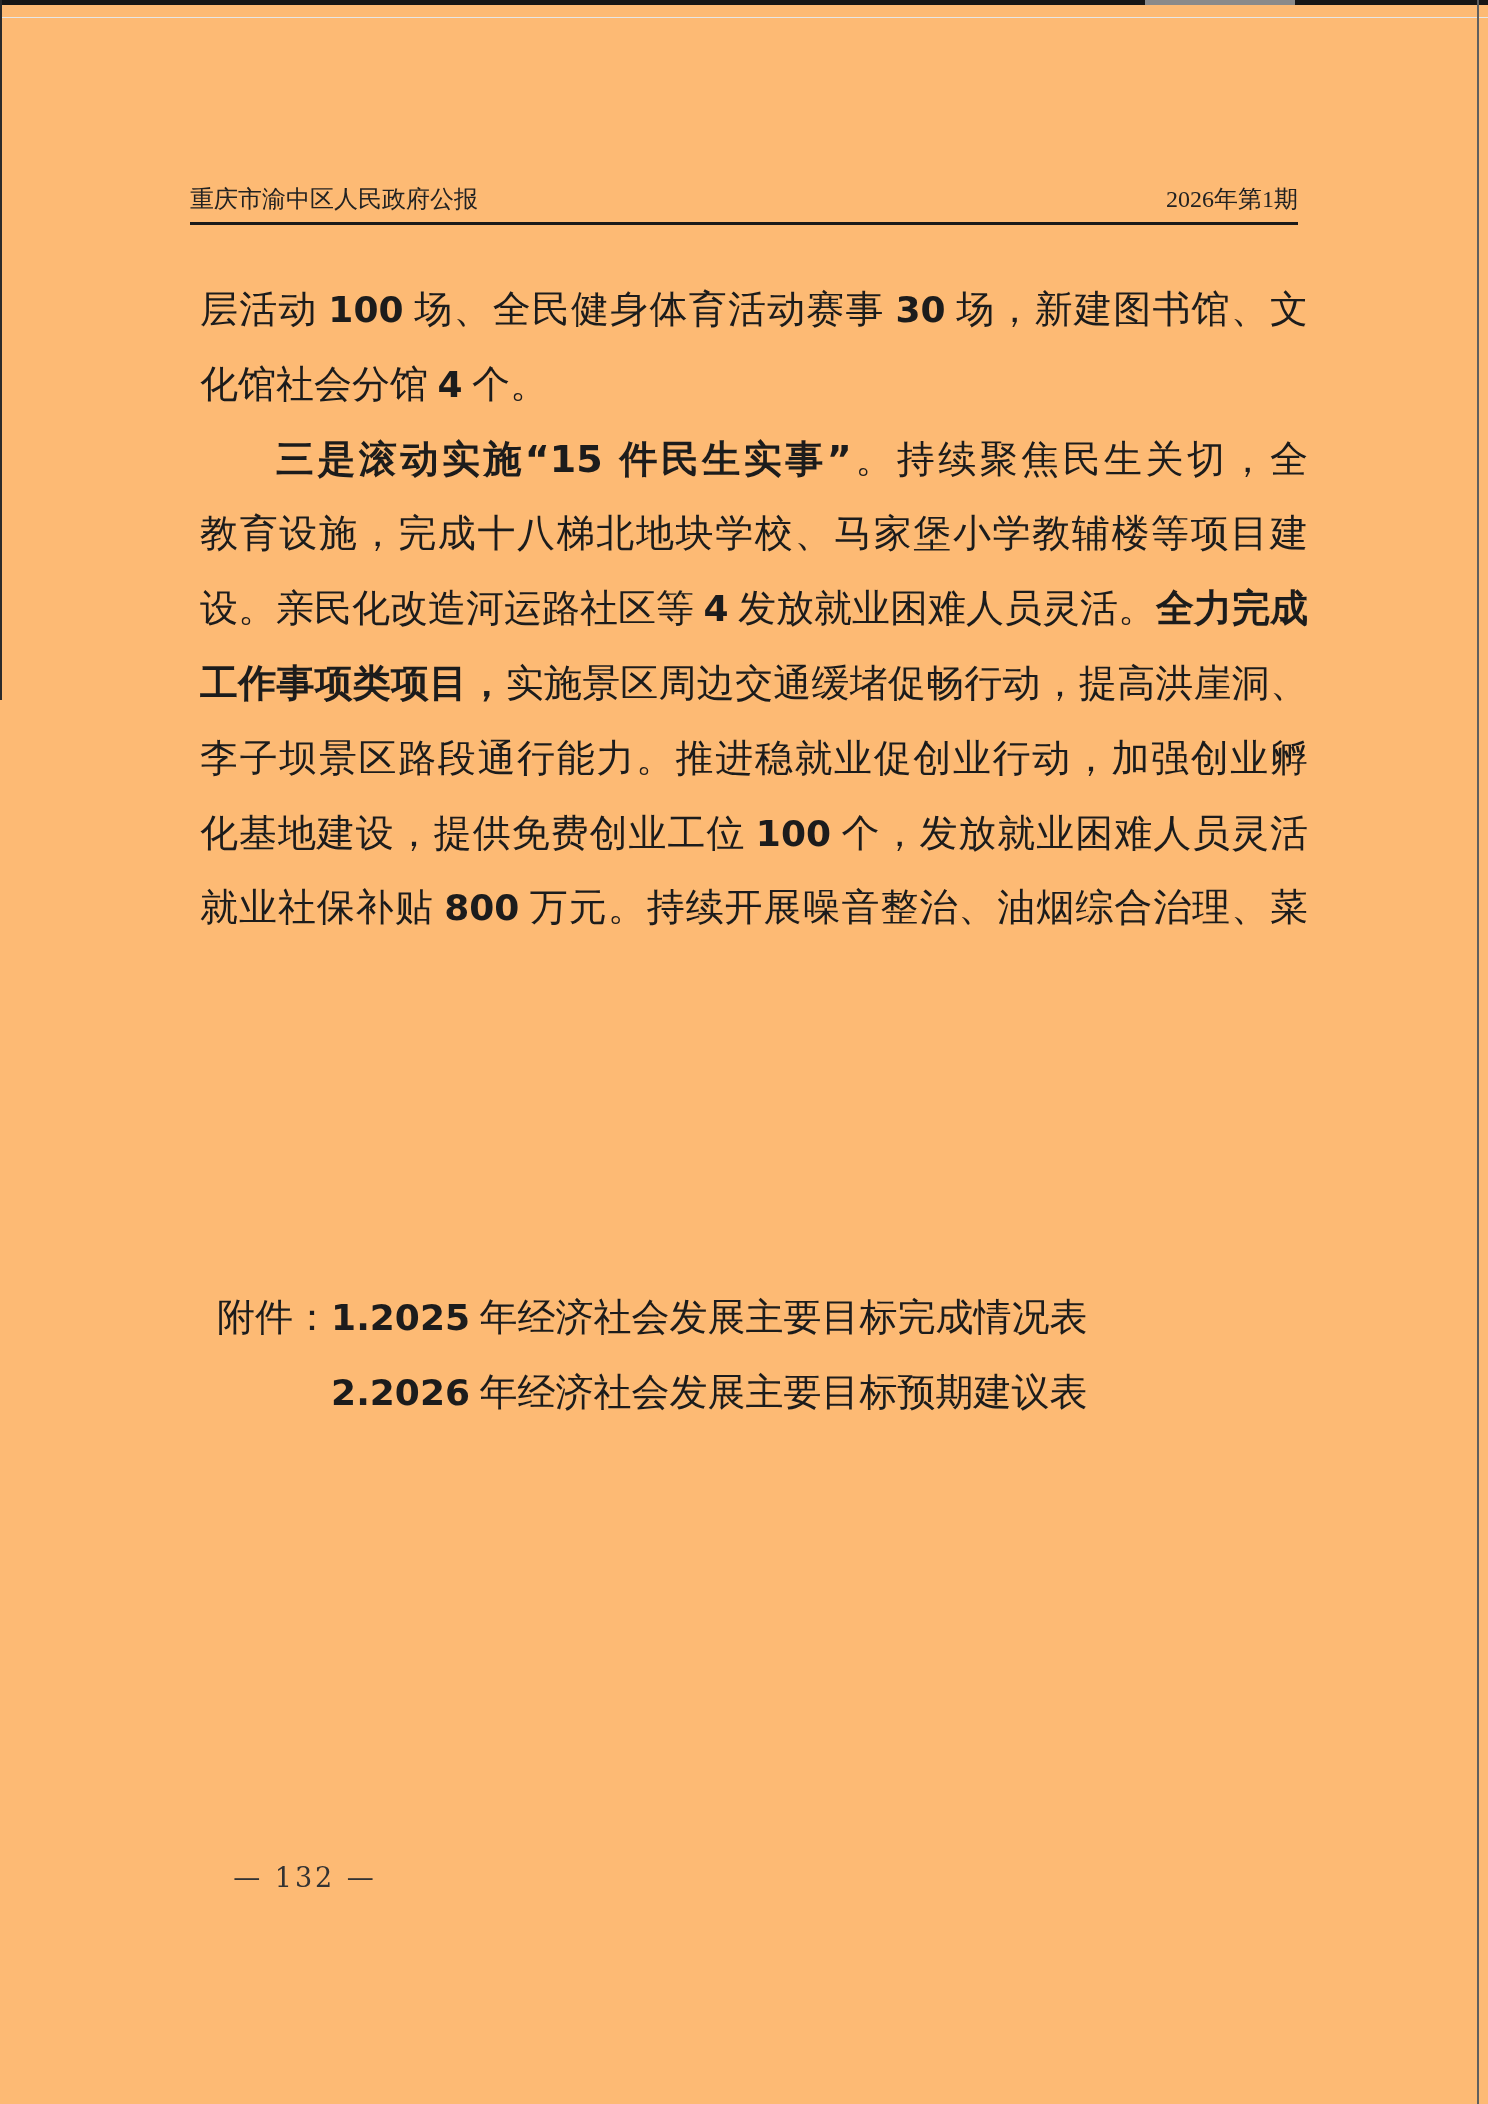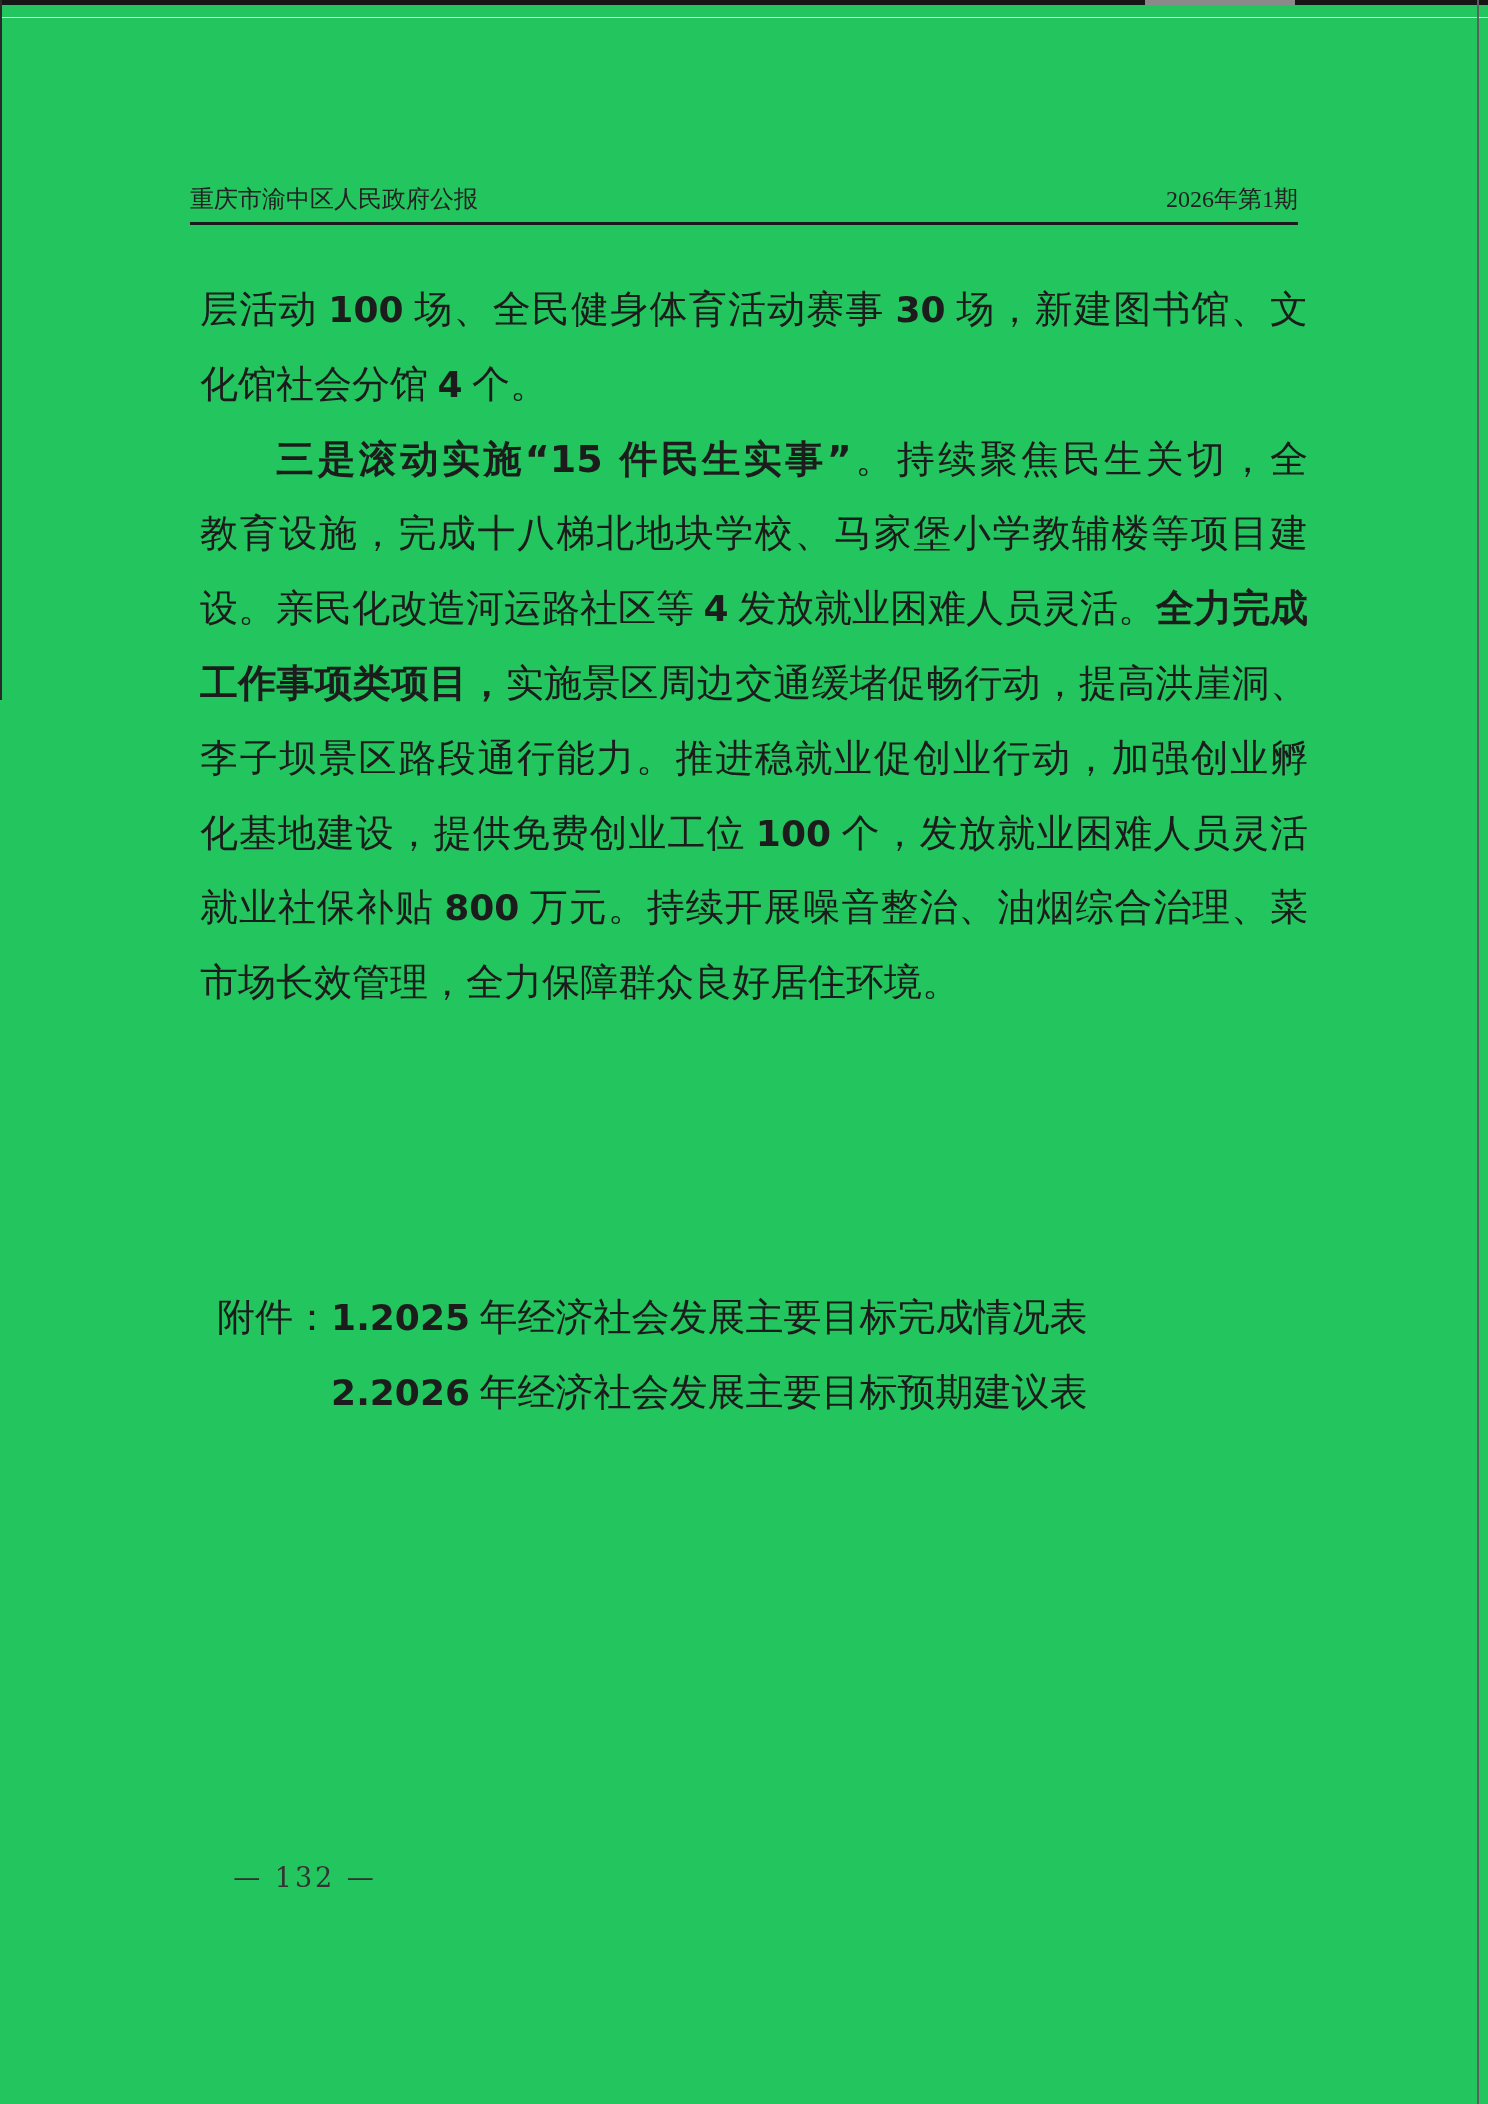--- a/index.html
+++ b/index.html
@@ -1,19 +1,19 @@
 <!DOCTYPE html>
 <html lang="zh"><head>
 <meta charset="utf-8">
 <style>
   html,body{margin:0;padding:0;background:#9a9a9a;}
   .page{
     position:relative;
     width:1488px;height:2104px;
-    background:#22c55e;
+    background:#fdba74;
     overflow:hidden;
     font-family:"Liberation Serif","DejaVu Serif",serif;
     color:#1f1f1f;
   }
   
   .scan-bar-top{position:absolute;left:0;top:0;width:1488px;height:5px;background:#161616;}
   .scan-bar-top-light{position:absolute;left:1145px;top:0;width:150px;height:5px;background:#8a8a8a;}
   .scan-hairline{position:absolute;left:0;top:17px;width:1488px;height:1px;background:#e7e7e7;}
   .scan-edge-left{position:absolute;left:0;top:0;width:2px;height:700px;background:#2a2a2a;}
   .scan-edge-right{position:absolute;left:1477px;top:0;width:2px;height:2104px;background:#5f5f5f;}
@@ -69,21 +69,20 @@
   <div class="textblock body-block">
       <div class="tline just"><span class="seg">层活动 </span><span class="seg n">100</span><span class="seg"> 场、全民健身体育活动赛事 </span><span class="seg n">30</span><span class="seg"> 场，新建图书馆、文</span></div>
       <div class="tline"><span class="seg">化馆社会分馆 </span><span class="seg n">4</span><span class="seg"> 个。</span></div>
       <div class="tline just" style="text-indent: 2em;"><span class="seg b">三是滚动实施“15 件民生实事”</span><span class="seg">。持续聚焦民生关切，全</span></div>
       <div class="tline just"><span class="seg">教育设施，完成十八梯北地块学校、马家堡小学教辅楼等项目建</span></div>
       <div class="tline just"><span class="seg">设。亲民化改造河运路社区等 </span><span class="seg n">4</span><span class="seg"> 发放就业困难人员灵活。</span><span class="seg b">全力完成</span></div>
       <div class="tline just"><span class="seg b">工作事项类项目，</span><span class="seg">实施景区周边交通缓堵促畅行动，提高洪崖洞、</span></div>
       <div class="tline just"><span class="seg">李子坝景区路段通行能力。推进稳就业促创业行动，加强创业孵</span></div>
       <div class="tline just"><span class="seg">化基地建设，提供免费创业工位 </span><span class="seg n">100</span><span class="seg"> 个，发放就业困难人员灵活</span></div>
       <div class="tline just"><span class="seg">就业社保补贴 </span><span class="seg n">800</span><span class="seg"> 万元。持续开展噪音整治、油烟综合治理、菜</span></div>
-      <div class="tline"><span class="seg">市场长效管理，全力保障群众良好居住环境。</span></div>
     </div>
 
   <div class="textblock attach-block">
       <div class="tline" style="text-indent: 0.45em;"><span class="seg">附件：</span><span class="seg n">1.2025</span><span class="seg"> 年经济社会发展主要目标完成情况表</span></div>
       <div class="tline" style="text-indent: 3.45em;"><span class="seg n">2.2026</span><span class="seg"> 年经济社会发展主要目标预期建议表</span></div>
     </div>
 
   <div class="page-number">— 132 —</div>
 </div>
 

